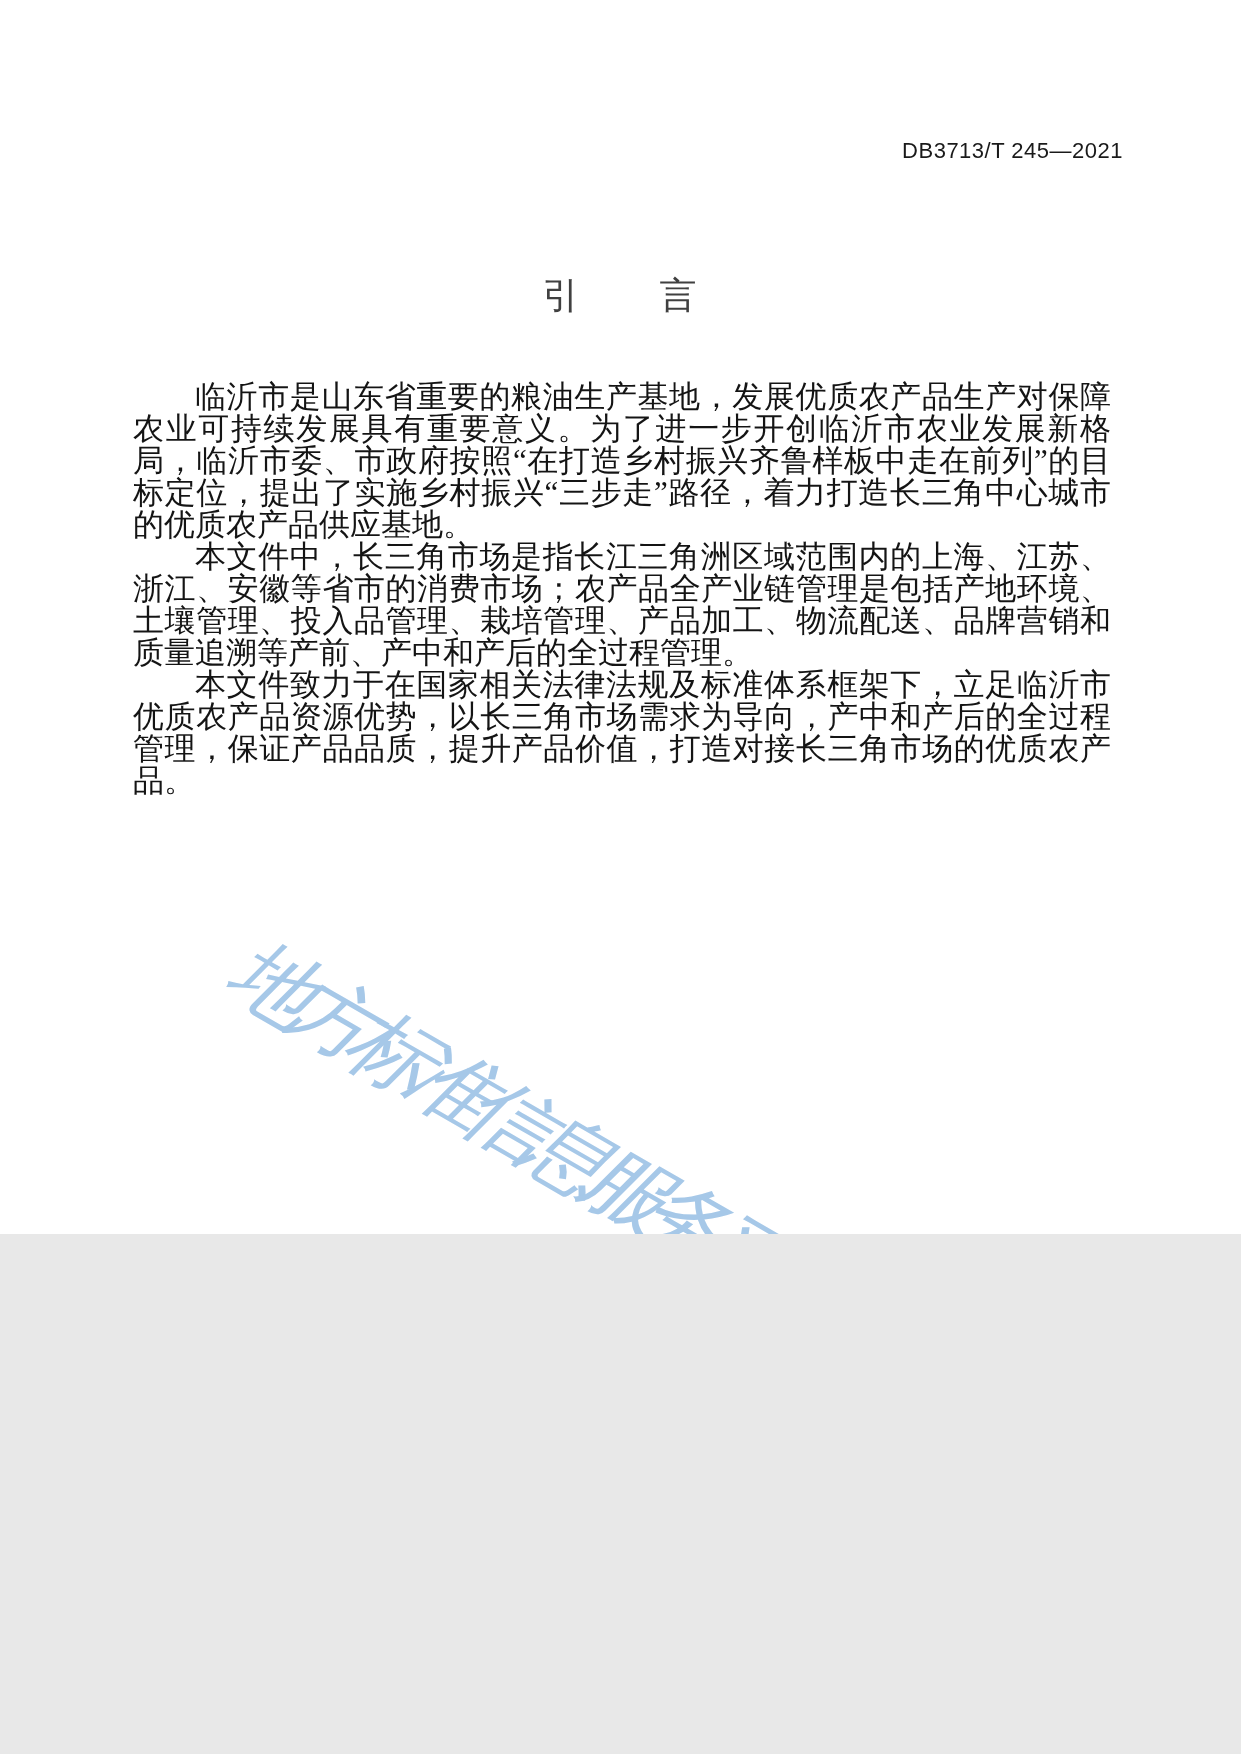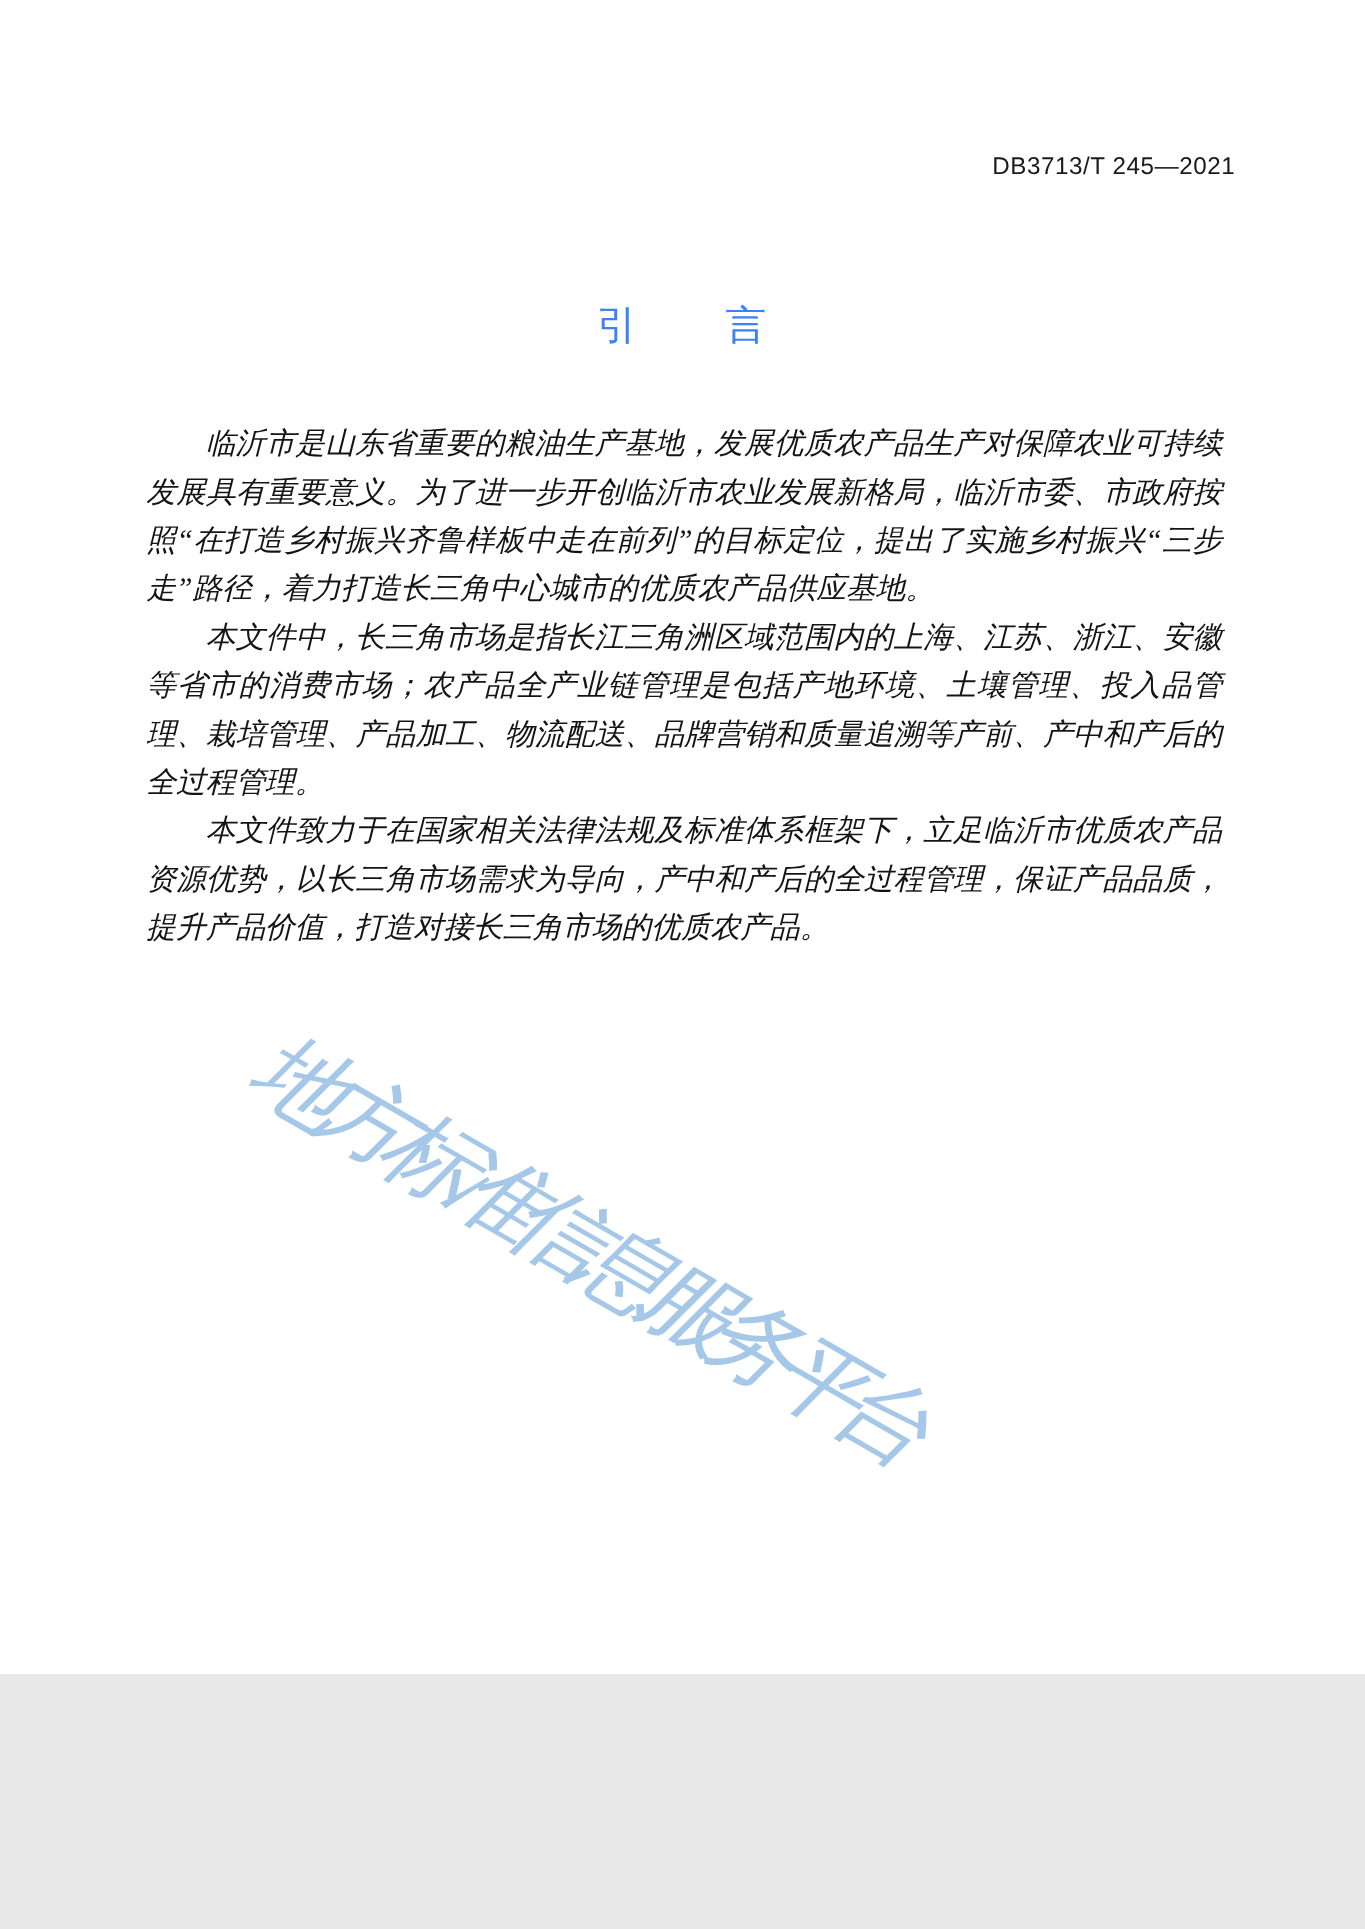--- a/index.html
+++ b/index.html
@@ -3,21 +3,21 @@
 <meta charset="utf-8">
 <style>
   html, body {
     margin: 0;
     padding: 0;
     background: #e8e8e8;
   }
   .page {
     position: relative;
     width: 1241px;
-    height: 1522px;
+    height: 1234px;
     margin: 0 auto;
     background: #ffffff;
     overflow: hidden;
     font-family: "Liberation Serif", "DejaVu Serif", serif;
     color: #141414;
   }
   .header-code {
     position: absolute;
     top: 138px;
     right: 118px;
@@ -30,31 +30,30 @@
     position: absolute;
     top: 271px;
     left: 0;
     width: 100%;
     margin: 0;
     text-align: center;
     font-family: "Liberation Sans", "DejaVu Sans", sans-serif;
     font-weight: normal;
     font-size: 37px;
     letter-spacing: 2px;
-    color: #3b82f6;
+    color: #404040;
   }
   .body-text {
     position: absolute;
     left: 133px;
     top: 381px;
     width: 978px;
-    font-size: 27px;
-    line-height: 44px;
+    font-size: 31px;
+    line-height: 32px;
     text-align: justify;
-    font-style: italic;
   }
   .body-text p {
     margin: 0;
     text-indent: 2em;
   }
   .watermark {
     position: absolute;
     left: 285px;
     top: 925px;
     font-family: "Liberation Sans", "DejaVu Sans", sans-serif;

